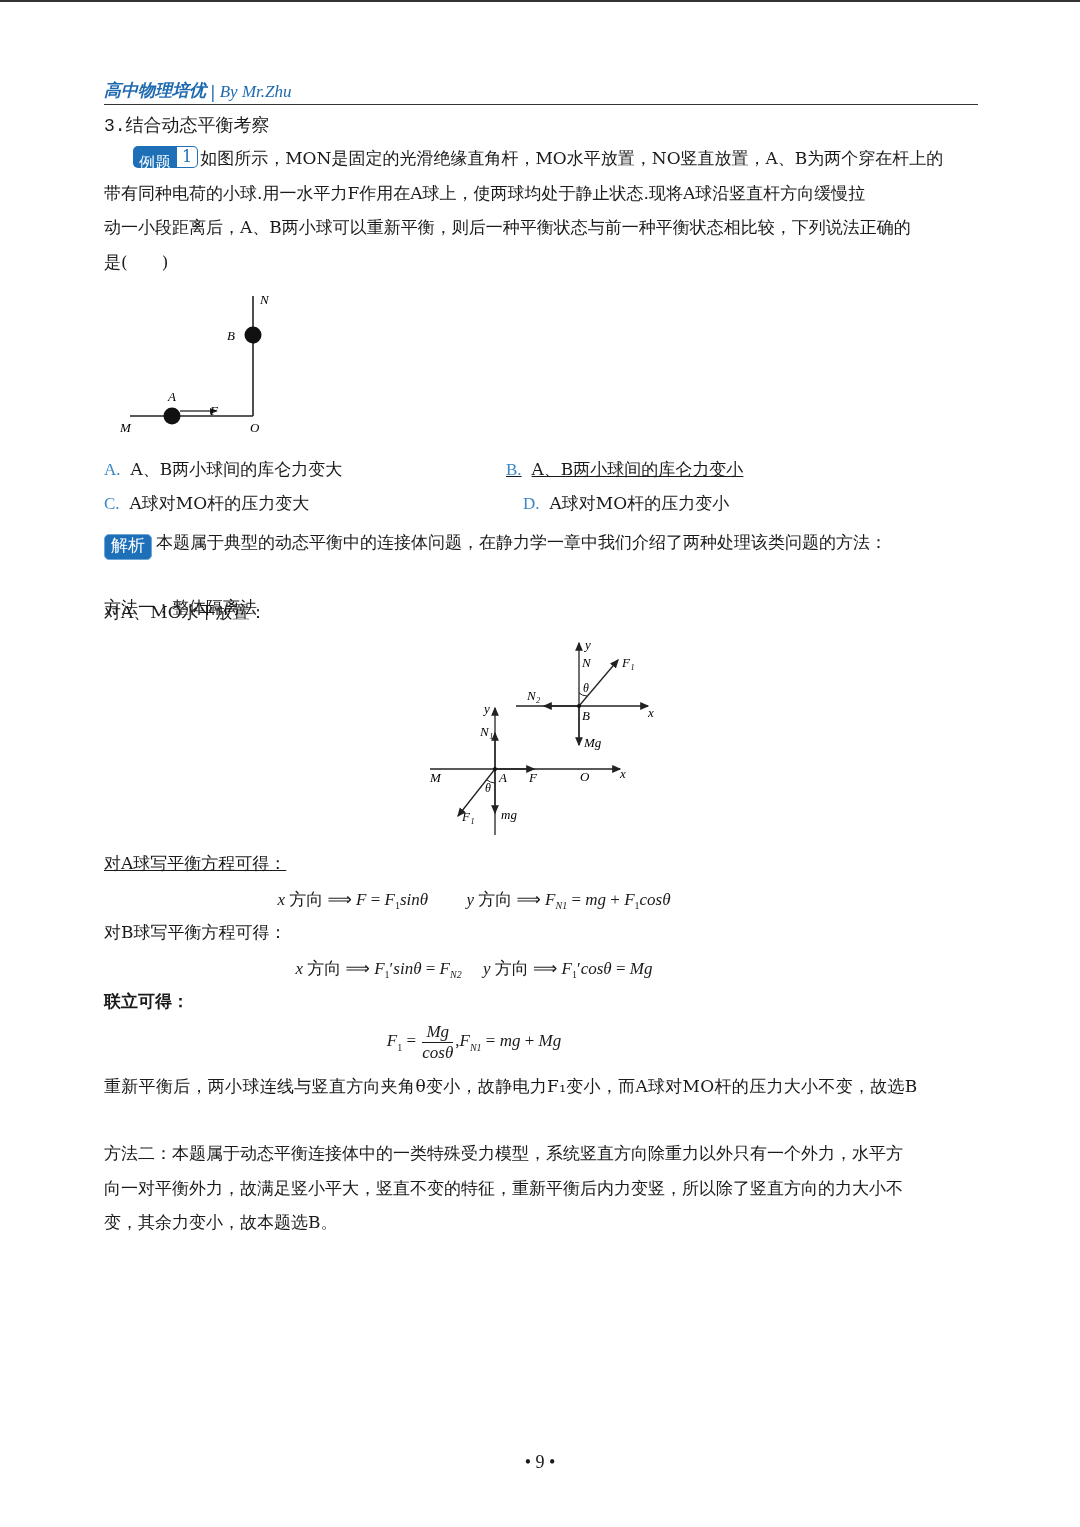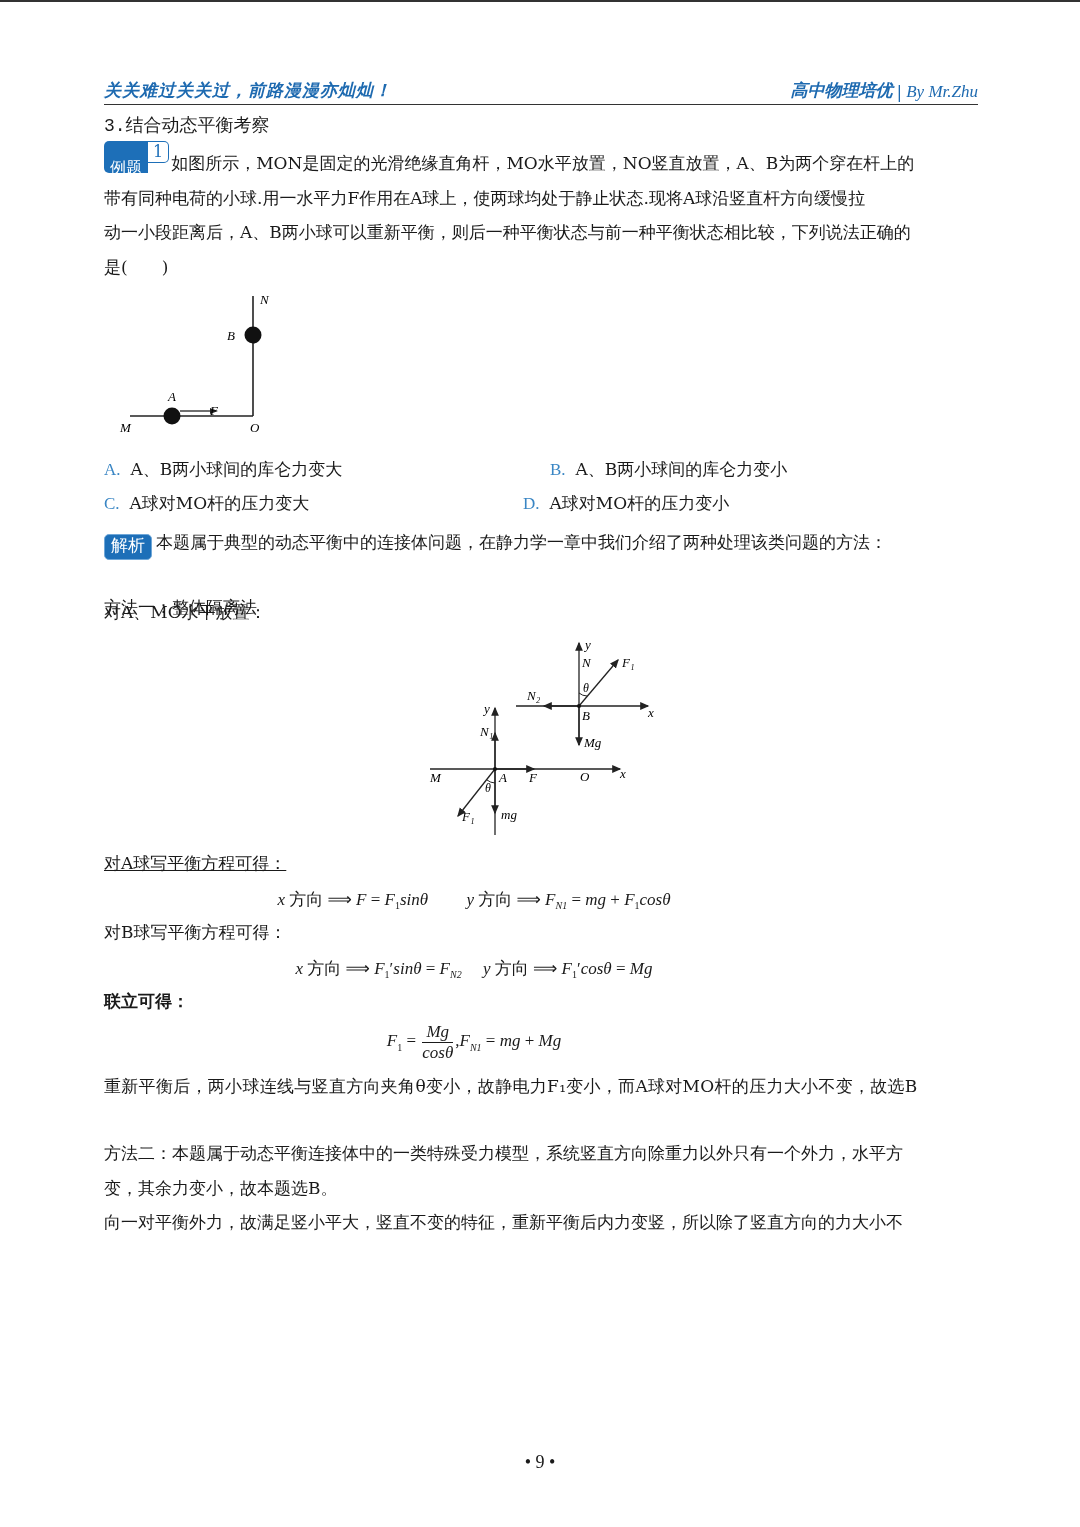--- a/index.html
+++ b/index.html
@@ -23,22 +23,22 @@
     .line { position: absolute; left: 104px; font-size: 17px; line-height: 20px; white-space: nowrap; }
     .section-title { font-family: Liberation Mono, monospace; font-size: 18px; }
     .it { font-style: italic; font-family: "Liberation Serif", serif; }
     .para { position: absolute; left: 104px; width: 874px; font-size: 17px; line-height: 34.5px; text-align: justify; }
 
     .badge {
       display: inline-flex; align-items: stretch; height: 22px; vertical-align: -4px;
       margin-right: 2px;
     }
     .badge .lbl {
-      background: #1d6fb8; color: #fff; padding: 16px 6px; font-size: 16px; line-height: 22px;
-      border-radius: 5px 0 0 5px; font-family: "DejaVu Sans", sans-serif;
+      background: #1d6fb8; color: #fff; padding: 6px 6px; font-size: 16px; line-height: 22px;
+      border-radius: 5px 0 0 5px; font-family: "DejaVu Sans", sans-serif; margin-left: 29px;
     }
     .badge .num {
       border: 1.5px solid #1d6fb8; border-left: none; color: #1d6fb8; padding: 0 5px;
       font-size: 16px; line-height: 19px; border-radius: 0 5px 5px 0; background: #fff;
     }
     .badge2 {
       display: inline-block; background: #1d6fb8; color: #fff; border-radius: 5px;
       padding: 0 6px; font-size: 17px; line-height: 24px; border: 1.5px solid #6fa7d8;
       font-family: Liberation Mono, monospace; vertical-align: -3px; margin-right: 4px;
     }
@@ -50,21 +50,20 @@
     .frac .d { line-height: 20px; }
     .page-num { position: absolute; left: 0; width: 1080px; top: 1452px; text-align: center; font-size: 18px; font-family: "Liberation Serif", serif; }
     svg text { font-family: "Liberation Serif", serif; font-style: italic; }
   </style>
 </head>
 <body>
 
 <div class="top-rule"></div>
 
 <div class="header">
-  <span class="left">关关难过关关过，前路漫漫亦灿灿！</span>
   <span class="right">
     <span>高中物理培优</span>
     <span class="sep">|</span>
     <span class="by">By Mr.Zhu</span>
   </span>
 </div>
 
 <div class="line section-title" style="top:116px;">3.结合动态平衡考察</div>
 
 <div class="para" style="top:141px;">
@@ -90,21 +89,21 @@
   <text x="117" y="52" font-size="13">B</text>
   <text x="58" y="113" font-size="13">A</text>
   <text x="100" y="127" font-size="13">F</text>
   <text x="10" y="144" font-size="13">M</text>
   <text x="140" y="144" font-size="13">O</text>
 </svg>
 
 <div class="line" style="top:459px;">
   <span class="opt-letter">A.</span><span>A、B两小球间的库仑力变大</span>
 </div>
-<div class="line" style="top:459px; left:550px;">
+<div class="line" style="top:459px; left:506px;text-decoration:underline;">
   <span class="opt-letter">B.</span><span>A、B两小球间的库仑力变小</span>
 </div>
 <div class="line" style="top:493px;">
   <span class="opt-letter">C.</span><span>A球对MO杆的压力变大</span>
 </div>
 <div class="line" style="top:493px; left:523px;">
   <span class="opt-letter">D.</span><span>A球对MO杆的压力变小</span>
 </div>
 
 <div class="line" style="top:532px;">
@@ -171,17 +170,17 @@
   <span class="it">F</span><sub>1</sub> =
   <span class="frac">
     <span class="n it">Mg</span>
     <span class="d it">cosθ</span>
   </span>,<span class="it">F</span><sub class="it">N1</sub> = <span class="it">mg</span> + <span class="it">Mg</span>
 </div>
 <div class="line" style="top:1076px; width:874px; letter-spacing:0.3px;">重新平衡后，两小球连线与竖直方向夹角θ变小，故静电力F₁变小，而A球对MO杆的压力大小不变，故选B</div>
 
 <div class="para" style="top:1136px;">
   <div>方法二：本题属于动态平衡连接体中的一类特殊受力模型，系统竖直方向除重力以外只有一个外力，水平方</div>
+  <div>向一对平衡外力，故满足竖小平大，竖直不变的特征，重新平衡后内力变竖，所以除了竖直方向的力大小不</div>
   <div>变，其余力变小，故本题选B。</div>
-  <div>向一对平衡外力，故满足竖小平大，竖直不变的特征，重新平衡后内力变竖，所以除了竖直方向的力大小不</div>
 </div>
 
 <div class="page-num">• 9 •</div>
 
 </body></html>

